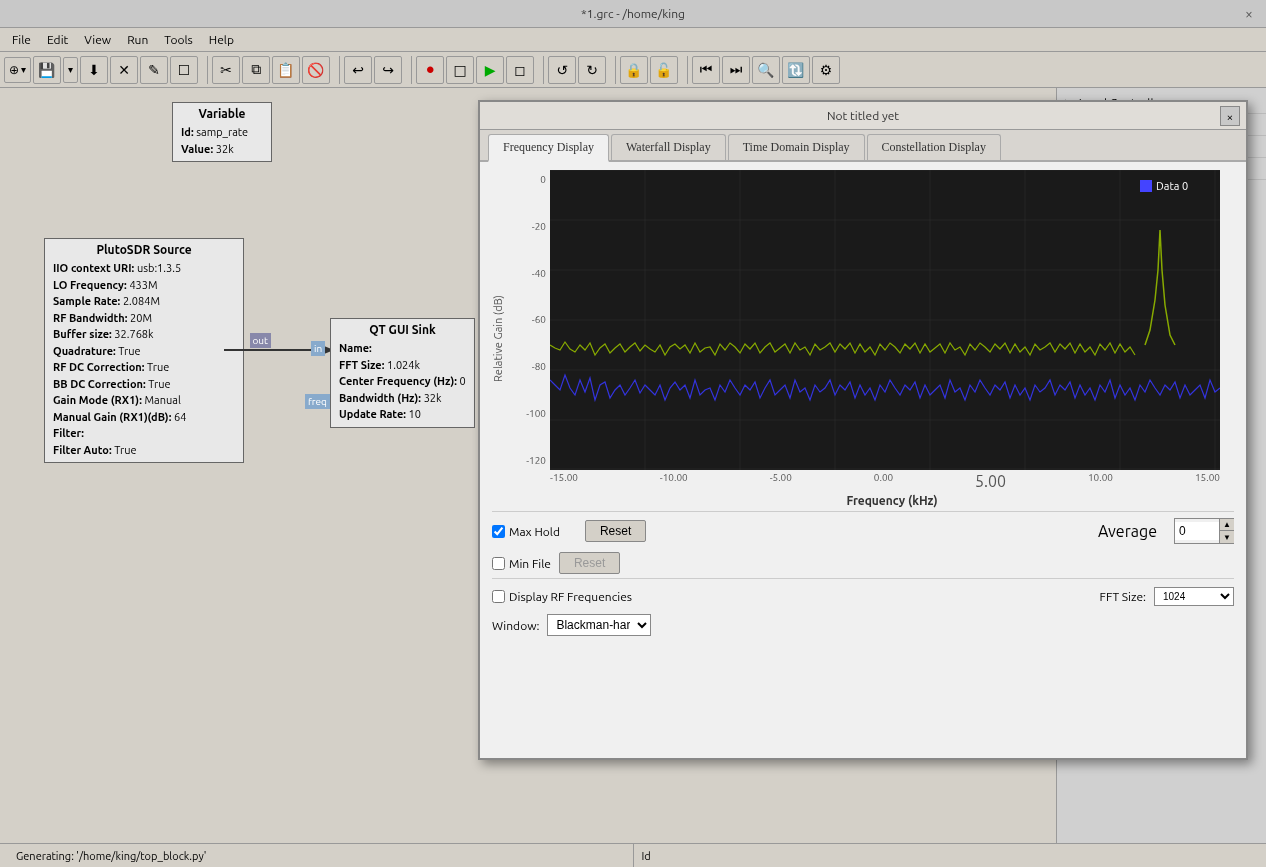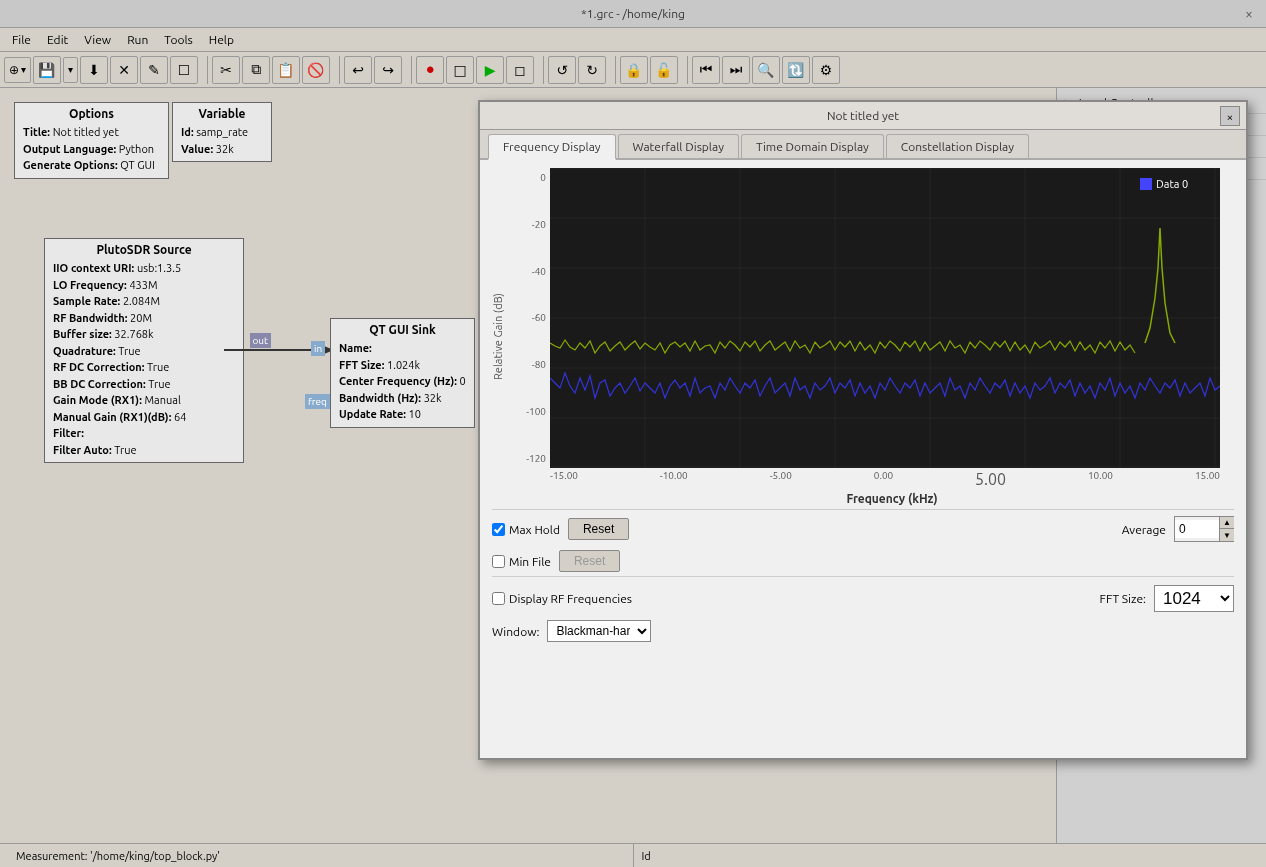--- a/index.html
+++ b/index.html
@@ -241,20 +241,21 @@
       cursor: pointer;
       font-size: 12px;
     }
 
     
     .tabs-bar {
       display: flex;
       background: #d8d5d0;
       border-bottom: 2px solid #aaa;
       padding: 4px 8px 0;
+      font-family: Liberation Serif, serif;
     }
     .tab {
       padding: 5px 14px;
       font-size: 12px;
       cursor: pointer;
       border: 1px solid #aaa;
       border-bottom: none;
       background: #d8d5d0;
       margin-right: 2px;
       border-radius: 3px 3px 0 0;
@@ -329,21 +330,21 @@
       border-bottom: 1px solid #888;
       font-size: 8px;
       cursor: pointer;
       display: flex;
       align-items: center;
       justify-content: center;
     }
     .fft-select {
       border: 1px solid #888;
       background: white;
-      font-size: 17px;
+      font-size: 10px;
       padding: 2px 4px;
       width: 80px;
     }
     .window-select {
       border: 1px solid #888;
       background: white;
       font-size: 12px;
       padding: 2px 4px;
       width: 104px;
     }
@@ -450,32 +451,20 @@
   </div>
   <div class="toolbar-btn">
     <span>⚙</span>
   </div>
 </div>
 
 <div class="main-area">
 
   <div class="grc-canvas">
 
-    <div class="block-options">
-      <div class="block-title">Options</div>
-      <div class="block-row">
-        <span class="label">Title: </span><span>Not titled yet</span>
-      </div>
-      <div class="block-row">
-        <span class="label">Output Language: </span><span>Python</span>
-      </div>
-      <div class="block-row">
-        <span class="label">Generate Options: </span><span>QT GUI</span>
-      </div>
-    </div>
 
     <div class="block-variable">
       <div class="block-title">Variable</div>
       <div class="block-row">
         <span class="label">Id: </span><span>samp_rate</span>
       </div>
       <div class="block-row">
         <span class="label">Value: </span><span>32k</span>
       </div>
     </div>
@@ -638,28 +627,28 @@
             <span style="font-size:10px;color:#555;">0.00</span>
             <span style="font-size:16px;color:#555;">5.00</span>
             <span style="font-size:10px;color:#555;">10.00</span>
             <span style="font-size:10px;color:#555;">15.00</span>
           </div>
           <div style="text-align:center;font-size:12px;color:#333;margin-top:4px;font-weight:bold;">Frequency (kHz)</div>
         </div>
       </div>
     </div>
 
-    <div style="display:flex;align-items:center;padding:6px 0 4px;border-top:1px solid #ccc;margin-top:4px;">
+    <div style="display:flex;align-items:center;padding:6px 0 4px;border-top:1px solid #ccc;margin-top:4px;gap:17px;">
       <label class="checkbox-label">
         <input type="checkbox" checked="" style="">
         <span>Max Hold</span>
       </label>
       <button class="reset-btn" style="margin-left:8px;">Reset</button>
       <span style="flex:1;"></span>
-      <span style="font-size:12px;margin-right:8px;">Average</span>
+      <span style="font-size:16px;">Average</span>
       <div class="spinner-input">
         <input type="text" value="0" style="width: 44px; border: none; padding: 2px 4px; font-size: 12px;">
         <div class="spinner-btns">
           <button class="spinner-btn">▲</button>
           <button class="spinner-btn" style="border-bottom:none;">▼</button>
         </div>
       </div>
     </div>
     <div style="display:flex;align-items:center;padding:4px 0;">
       <label class="checkbox-label">
@@ -691,18 +680,18 @@
         <option>Hamming</option>
         <option>Hann</option>
         <option>Rectangular</option>
       </select>
     </div>
   </div>
 </div>
 
 <div class="status-bar">
   <div class="status-section">
-    <span>Measurement: '/home/king/top_block.py'</span>
+    <span>Generating: '/home/king/top_block.py'</span>
   </div>
   <div class="status-section">
     <span>Id</span>
   </div>
 </div>
 
 </body></html>

